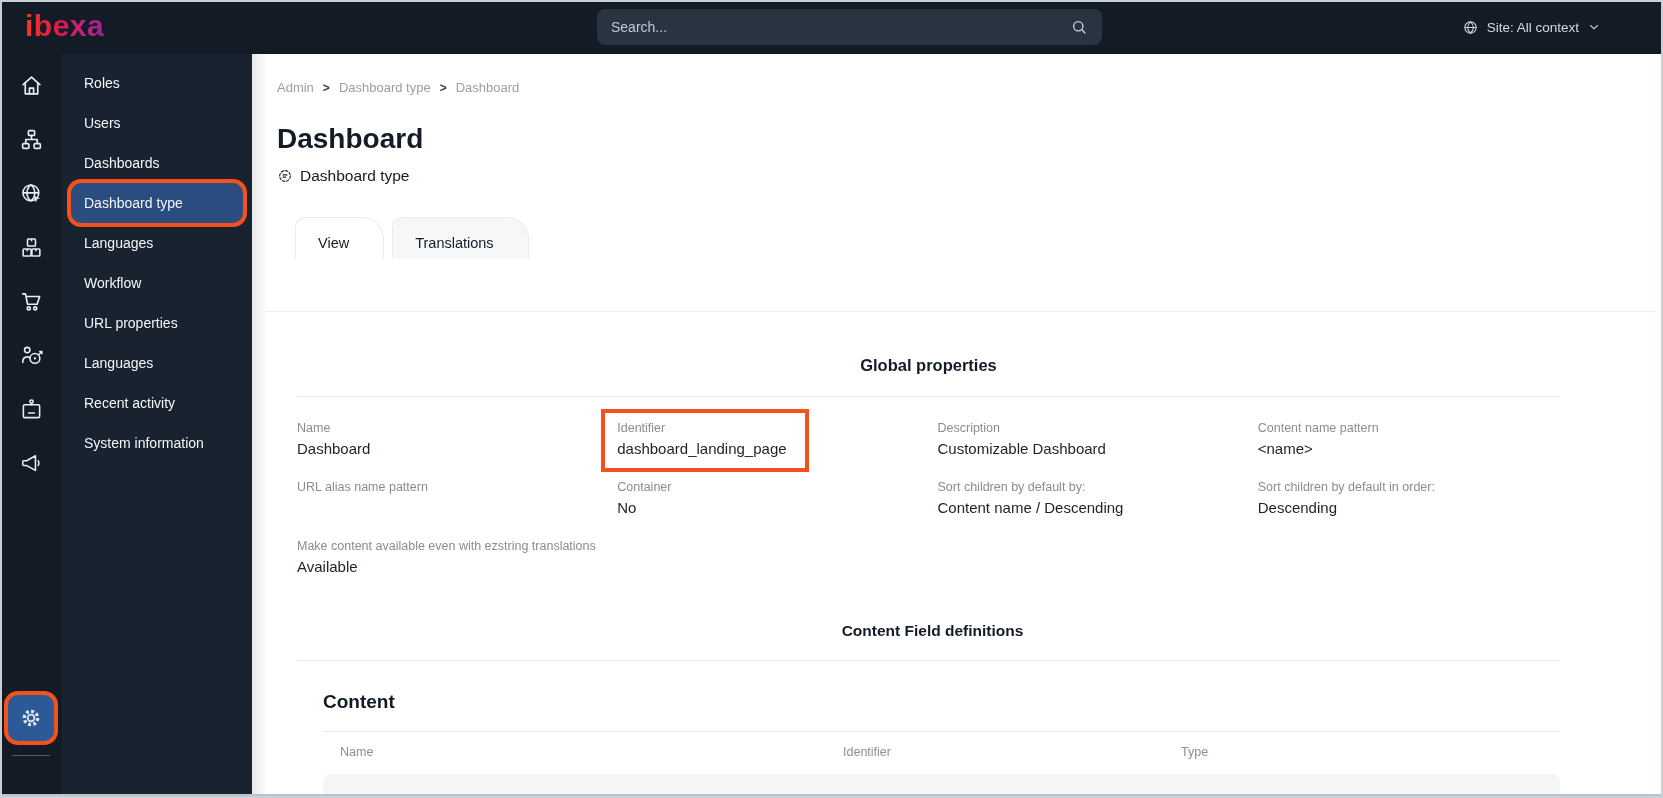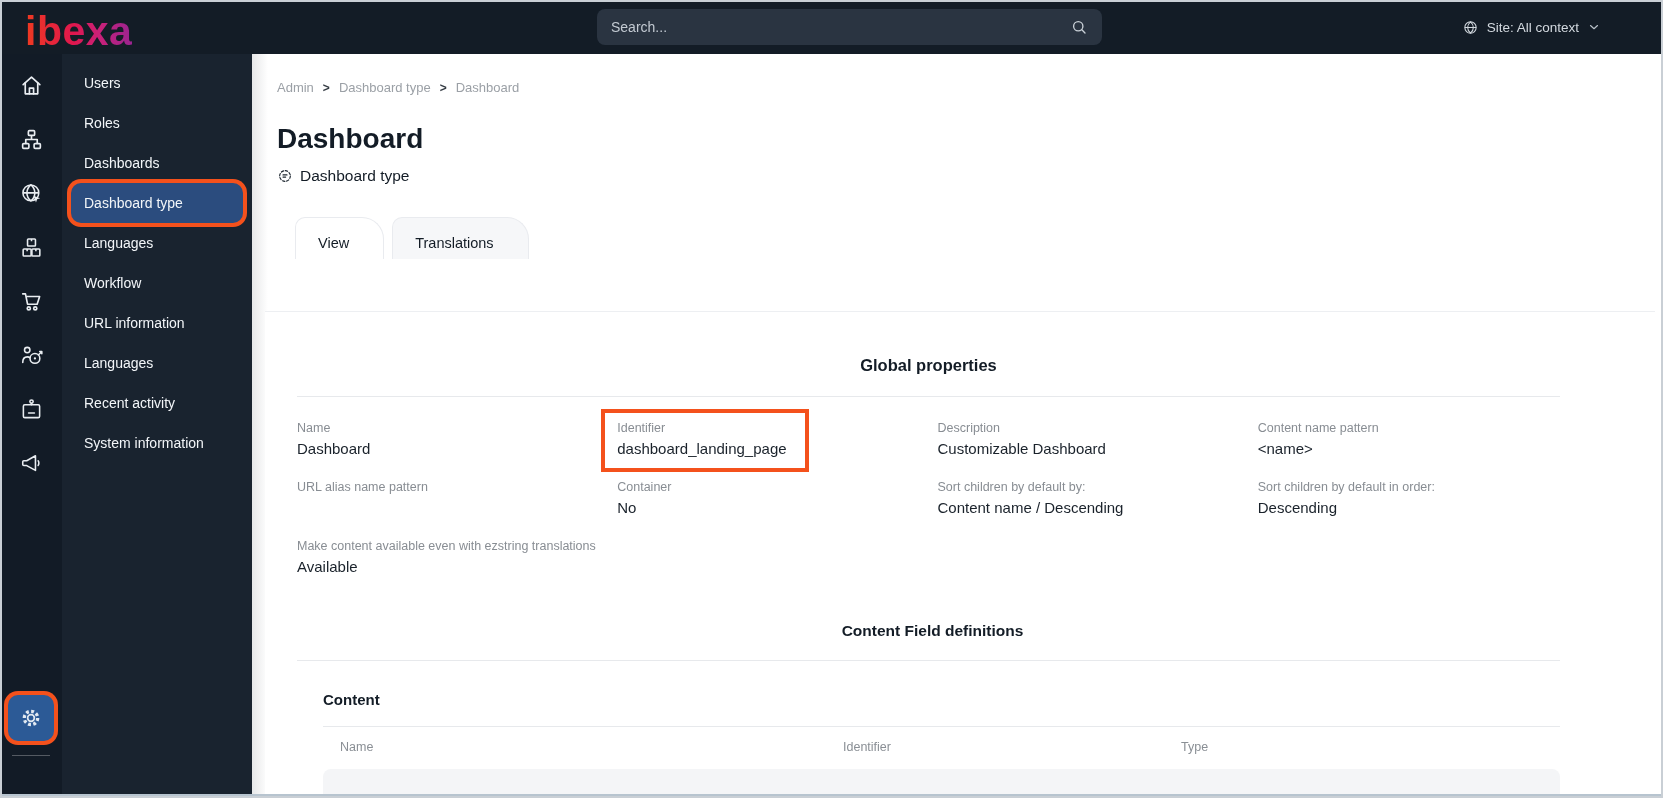--- a/index.html
+++ b/index.html
@@ -14,21 +14,21 @@
     --c-divider:#E7E9EC;
     --c-row:#F4F5F7;
   }
   *{box-sizing:border-box;margin:0;padding:0;}
   body{font-family:"Liberation Sans","DejaVu Sans",sans-serif;background:#e9e9e9;}
   .screen{position:relative;width:1663px;height:798px;background:#fff;overflow:hidden;}
   .screen::after{content:"";position:absolute;inset:0;box-shadow:inset 0 0 0 2px #C9CFD5, inset 0 -4px 0 0 #B7C4CF;pointer-events:none;z-index:99;}
 
   
   .topbar{position:absolute;top:0;left:0;right:0;height:54px;background:var(--c-dark);z-index:10;}
-  .logo{position:absolute;left:25px;top:9px;font-size:41px;font-weight:800;letter-spacing:.5px;
+  .logo{position:absolute;left:25px;top:9px;font-size:30px;font-weight:800;letter-spacing:.5px;
         background:linear-gradient(90deg,#F03A20 0%,#E0174D 45%,#C92179 70%,#9A2490 100%);
         -webkit-background-clip:text;background-clip:text;color:transparent;cursor:pointer;line-height:1.1;}
   .search-box{position:absolute;left:597px;top:9px;width:505px;height:36px;background:#2A3441;border-radius:8px;
               display:flex;align-items:center;padding:8px 14px;}
   .search-box input{flex:1;background:transparent;border:none;outline:none;color:#E6EAEE;font-size:14px;font-family:inherit;}
   .search-box input::placeholder{color:#C3CAD2;}
   .search-box .icon{color:#C9D0D7;display:flex;cursor:pointer;}
   .site-context{position:absolute;right:62px;top:0;height:54px;display:flex;align-items:center;gap:8px;
                 color:#D3D9DF;font-size:13.5px;cursor:pointer;text-align:center;}
   .site-context .chev{color:#B9C1C9;display:flex;}
@@ -72,21 +72,21 @@
   .panel-inner{padding-left:32px;width:1295px;}
   .gp-heading{margin-top:44px;font-size:16.5px;font-weight:700;color:var(--c-text);text-align:center;}
   .divider{height:1px;background:var(--c-divider);margin-top:21px;}
   .fields-grid{display:grid;grid-template-columns:repeat(4,1fr);column-gap:18px;row-gap:22px;margin-top:24px;width:1263px;}
   .field-label{font-size:12.5px;color:var(--c-label);}
   .field-value{font-size:15px;color:#1A222B;margin-top:5px;min-height:18px;}
   .annotation-box{display:inline-block;border:4px solid var(--c-orange);padding:8px 18px 10px 12px;margin:-12px 0 -14px -16px;}
 
   .cfd-heading{margin:46px 0 0 8px;font-size:15.5px;font-weight:700;color:var(--c-text);text-align:center;}
   .divider.cfd{margin-top:20px;width:1263px;}
-  .group-heading{margin:30px 0 0 26px;font-size:15px;font-weight:700;color:var(--c-text);}
+  .group-heading{margin:30px 0 0 26px;font-size:19px;font-weight:700;color:var(--c-text);}
   .divider.group{margin:18px 0 0 26px;width:1237px;}
 
   .cf-table{margin-left:26px;width:1237px;}
   .cf-head{display:grid;grid-template-columns:503px 338px 1fr;height:40px;align-items:center;
            color:#8A8F95;font-size:12.5px;}
   .cf-head > div{padding-left:17px;}
   .cf-row{display:grid;grid-template-columns:503px 338px 1fr;height:62px;align-items:center;
           background:var(--c-row);border-radius:8px;font-size:15px;color:var(--c-text);margin-top:2px;}
   .cf-row > div{padding-left:17px;}
 
@@ -194,39 +194,39 @@
             <circle cx="12" cy="12" r="3.1" stroke-width="1.6"></circle>
             <circle cx="12" cy="12" r="6.2" stroke-width="3" stroke-dasharray="2.7 2.16"></circle>
           </svg>
       </div>
       <div class="rail-divider"></div>
     </div>
   </div>
 
   <div class="menu">
     <div class="menu-item">
+        <span>Roles</span>
+      </div>
+    <div class="menu-item">
         <span>Users</span>
-      </div>
-    <div class="menu-item">
-        <span>Roles</span>
       </div>
     <div class="menu-item">
         <span>Dashboards</span>
       </div>
     <div class="menu-item selected">
         <span>Dashboard type</span>
       </div>
     <div class="menu-item">
         <span>Languages</span>
       </div>
     <div class="menu-item">
         <span>Workflow</span>
       </div>
     <div class="menu-item">
-        <span>URL information</span>
+        <span>URL properties</span>
       </div>
     <div class="menu-item">
         <span>Languages</span>
       </div>
     <div class="menu-item">
         <span>Recent activity</span>
       </div>
     <div class="menu-item">
         <span>System information</span>
       </div>

